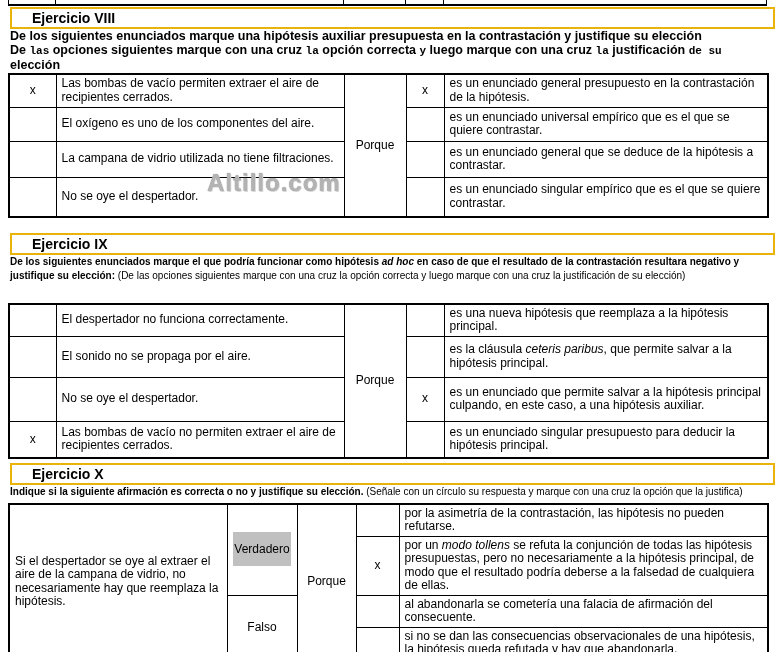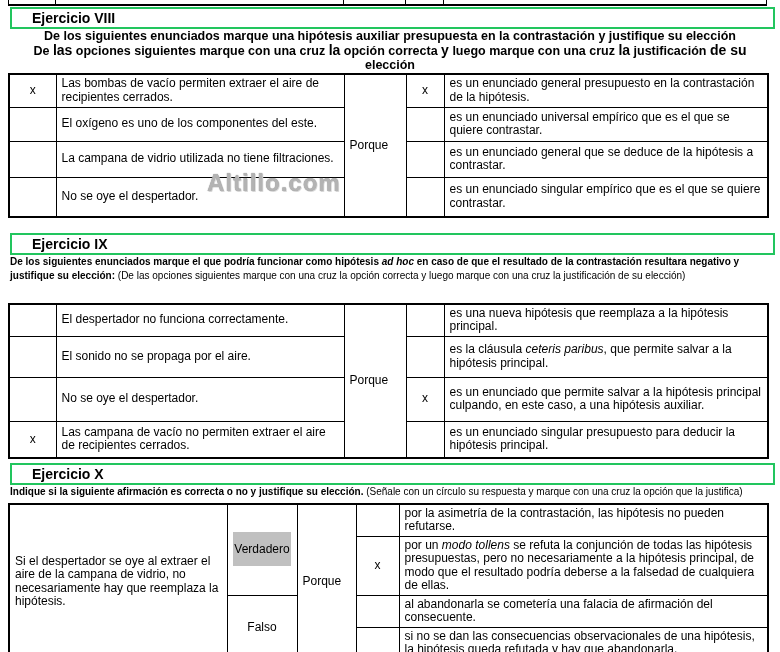--- a/index.html
+++ b/index.html
@@ -9,35 +9,35 @@
     position:relative;overflow:hidden;
   }
   
   .stub{display:flex;margin-left:8px;width:759px;height:6px;box-sizing:border-box;border-bottom:2px solid #000;}
   .stub span{box-sizing:border-box;border-left:1px solid #000;height:6px;}
   .stub span:last-child{border-right:1px solid #000;}
   .stub .c1{width:47px}.stub .c2{width:288px}.stub .c3{width:62px}.stub .c4{width:38px}.stub .c5{width:324px}
 
   .ex-header{
     margin:1px 0 0 10px;width:765px;box-sizing:border-box;
-    border:2px solid #22c55e;font-weight:bold;font-size:14px;line-height:16px;
+    border:2px solid #eab308;font-weight:bold;font-size:14px;line-height:16px;
     padding:1px 0 1px 20px;
   }
   .intro{margin-left:10px;width:752px;font-size:10px;line-height:13.8px;}
   .intro .b{font-weight:bold;}
-  .introline{margin-left:10px;width:760px;font-size:12.5px;line-height:14px;font-weight:bold;text-align:center;}
-  .introline small{font-size:14px;}
+  .introline{margin-left:10px;width:760px;font-size:12.5px;line-height:14px;font-weight:bold;}
+  .introline small{font-size:11px;font-family:Liberation Mono, monospace;}
 
   table.opts{
     border-collapse:collapse;table-layout:fixed;margin-left:8px;width:759px;
     font-size:12px;line-height:13.5px;border:2px solid #000;
   }
   table.opts td{border:1px solid #000;padding:2px 5px;vertical-align:middle;box-sizing:border-box;}
   td.mark{text-align:center;padding:2px 1px;}
-  td.porque{}
+  td.porque{text-align:center;}
   .mt1{margin-top:1px}.mt2{margin-top:20px}.mt3{margin-top:15px}.mt4{margin-top:4px}
 
   .hl{background:#c0c0c0;padding:10px 1px;}
   .vf{text-align:center;}
 
   .watermark{
     position:absolute;left:207px;top:169px;
     font-size:24px;font-weight:bold;letter-spacing:1px;
     color:#b3b3b3;text-shadow:0 0 1px #8f8f8f, 1px 1px 0 #dedede;
   }
@@ -74,21 +74,21 @@
   <tbody>
       <tr class="h33">
     <td class="mark">x</td>
     <td>Las bombas de vacío permiten extraer el aire de recipientes cerrados.</td>
     <td class="porque" rowspan="4">Porque</td>
     <td class="mark">x</td>
     <td>es un enunciado general presupuesto en la contrastación de la hipótesis.</td>
   </tr>
   <tr class="h34">
     <td class="mark"></td>
-    <td>El oxígeno es uno de los componentes del este.</td>
+    <td>El oxígeno es uno de los componentes del aire.</td>
     <td class="mark"></td>
     <td>es un enunciado universal empírico que es el que se quiere contrastar.</td>
   </tr>
   <tr class="h36">
     <td class="mark"></td>
     <td>La campana de vidrio utilizada no tiene filtraciones.</td>
     <td class="mark"></td>
     <td>es un enunciado general que se deduce de la hipótesis a contrastar.</td>
   </tr>
   <tr class="h40">
@@ -132,21 +132,21 @@
     <td>es la cláusula <i>ceteris paribus</i>, que permite salvar a la hipótesis principal.</td>
   </tr>
   <tr class="h44">
     <td class="mark"></td>
     <td>No se oye el despertador.</td>
     <td class="mark">x</td>
     <td>es un enunciado que permite salvar a la hipótesis principal culpando, en este caso, a una hipótesis auxiliar.</td>
   </tr>
   <tr class="h37">
     <td class="mark">x</td>
-    <td>Las campana de vacío no permiten extraer el aire de recipientes cerrados.</td>
+    <td>Las bombas de vacío no permiten extraer el aire de recipientes cerrados.</td>
     <td class="mark"></td>
     <td>es un enunciado singular presupuesto para deducir la hipótesis principal.</td>
   </tr>
 </tbody>
   </table>
 
 <div class="ex-header mt4">
   <span>Ejercicio X</span>
 </div>
 <div class="intro">

